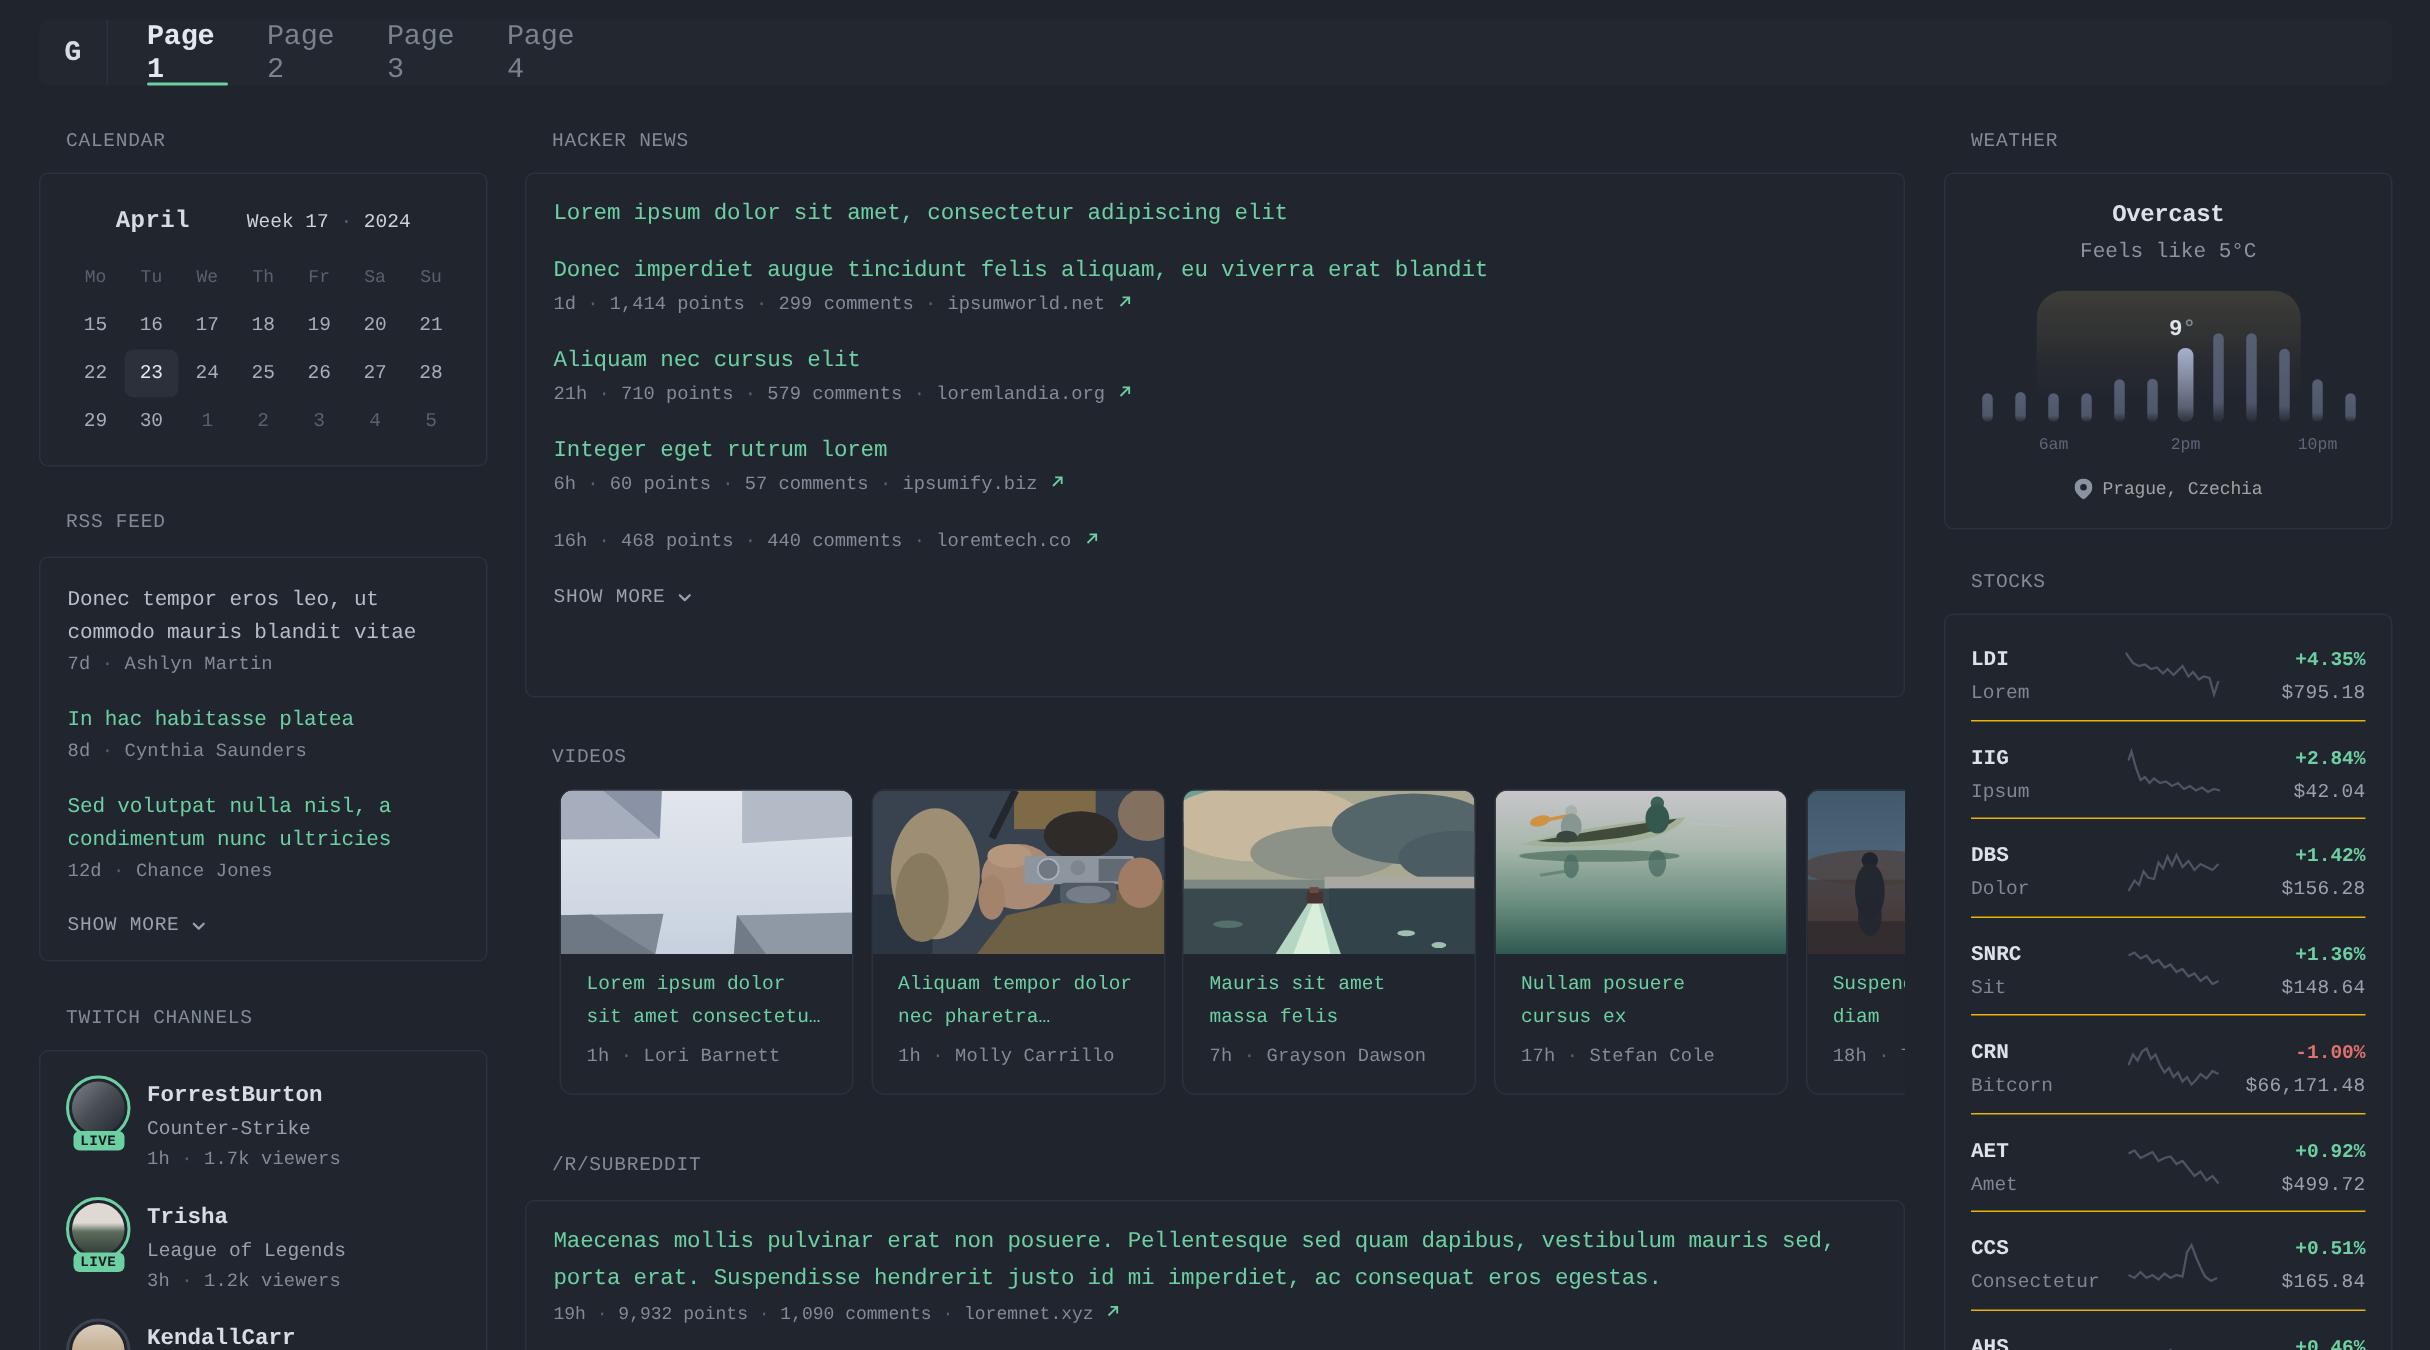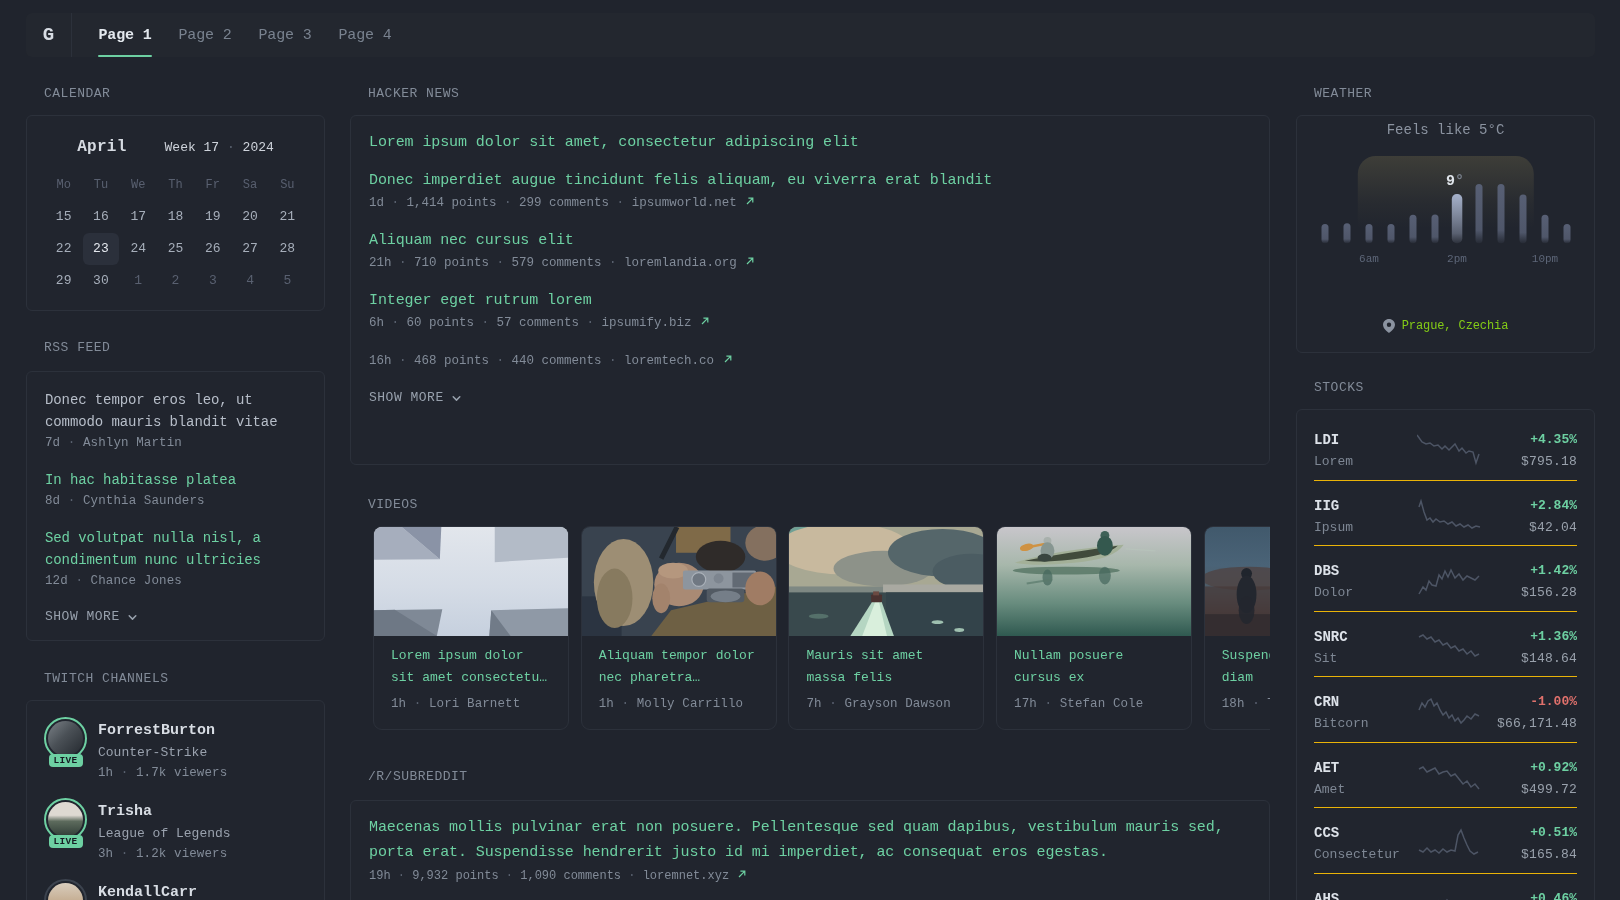--- a/index.html
+++ b/index.html
@@ -5,21 +5,21 @@
 *{margin:0;padding:0;box-sizing:border-box;}
 html,body{width:1620px;height:900px;overflow:hidden;}
 body{background:#20242d;font-family:"Liberation Mono",monospace;position:relative;-webkit-font-smoothing:antialiased;}
 .label{font-size:13px;letter-spacing:0.5px;color:#828b98;line-height:20px;font-weight:500;}
 .card{background:#21252e;border:1px solid #2c313b;border-radius:6px;}
 .dot{color:#5a6270;font-style:normal;}
 
 nav{position:absolute;left:26px;top:13px;width:1569px;height:44px;background:#23272f;border-radius:6px;display:flex;align-items:stretch;}
 .logo{width:46px;border-right:1px solid #2c313b;display:flex;align-items:center;justify-content:center;color:#d8dde4;font-weight:700;font-size:19px;}
 .tabs{display:flex;align-items:stretch;padding-left:26px;gap:26px;}
-.tab{width:54px;display:flex;align-items:center;justify-content:center;font-size:15px;letter-spacing:-0.18px;color:#79828f;font-weight:500;position:relative;}
+.tab{width:54px;display:flex;align-items:center;justify-content:center;font-size:19px;letter-spacing:-0.18px;color:#79828f;font-weight:500;position:relative;}
 .tab.act{color:#e3e8ee;font-weight:700;}
 .tab.act::after{content:"";position:absolute;bottom:0;left:0;width:54px;height:2.5px;border-radius:2px;background:#6dd0a2;}
 
 .col{position:absolute;top:0;}
 #left{left:26px;width:299px;}
 #mid{left:350px;width:920px;}
 #right{left:1296px;width:299px;}
 
 .cal-head{display:flex;justify-content:center;align-items:baseline;padding:21px 18px 0;gap:38px;}
 .cal-month{font-size:16px;font-weight:700;letter-spacing:0.27px;color:#d6dbe2;line-height:20px;}
@@ -54,21 +54,21 @@
 .vcard{width:196px;flex:none;background:#21252e;border:1px solid #2c313b;border-radius:9px;overflow:hidden;}
 .vcard svg{display:block;}
 .vt{font-size:13px;line-height:21.6px;color:#6dd0a2;font-weight:500;margin:9px 17px 0;}
 .vm{font-size:12.5px;letter-spacing:0.1px;color:#828b98;line-height:20px;margin:6px 17px 0;}
 
 .st{font-size:15px;letter-spacing:-0.1px;line-height:25px;color:#6dd0a2;font-weight:500;}
 .sm{font-size:12px;line-height:22px;color:#828b98;}
 
 .wt{text-align:center;margin-top:16px;font-size:16px;font-weight:700;letter-spacing:-0.27px;line-height:22px;color:#dce1e8;}
 .wf{text-align:center;margin-top:3px;font-size:14px;line-height:22px;color:#8b93a0;}
-.wloc{position:absolute;left:0;right:0;top:200px;display:flex;align-items:center;justify-content:center;gap:7px;font-size:12px;letter-spacing:-0.1px;color:#84cc16;line-height:20px;}
+.wloc{position:absolute;left:0;right:0;top:200px;display:flex;align-items:center;justify-content:center;gap:7px;font-size:12px;letter-spacing:-0.1px;color:#a3a3a3;line-height:20px;}
 
 .stocks{padding:5px 17px 0;}
 .srow{height:65.5px;display:flex;align-items:flex-start;padding-top:14px;border-bottom:1px solid #eab308;position:relative;}
 .srow:last-child{border-bottom:none;}
 .tk{font-size:14px;font-weight:700;color:#dde2e9;line-height:22px;}
 .nm{font-size:13px;color:#7e8794;line-height:22px;}
 .spark{position:absolute;left:103px;top:17px;}
 .sr{margin-left:auto;text-align:right;}
 .pc{font-size:13px;font-weight:700;color:#6dd0a2;line-height:22px;}
 .pc.neg{color:#e0716c;}
@@ -354,20 +354,21 @@
     <div class="st">Maecenas mollis pulvinar erat non posuere. Pellentesque sed quam dapibus, vestibulum mauris sed,<br>porta erat. Suspendisse hendrerit justo id mi imperdiet, ac consequat eros egestas.</div>
     <div class="sm">19h <span class="dot">·</span> 9,932 points <span class="dot">·</span> 1,090 comments <span class="dot">·</span> loremnet.xyz <svg width="10" height="10" viewBox="0 0 10 10" fill="none" style="margin-left:1px">
           <path d="M2 8 L7.6 2.4 M3.4 2.2 H7.8 V6.6" stroke="#6dd0a2" stroke-width="1.2"></path>
         </svg></div>
   </div>
 </div>
 
 <div class="col" id="right">
   <div class="label" style="margin:84px 0 0 18px">WEATHER</div>
   <div class="card" style="margin-top:11px;height:238px;position:relative;">
+    <div class="wt">Overcast</div>
     <div class="wf">Feels like 5°C</div>
     <svg width="299" height="115" viewBox="0 0 299 115" style="display:block;margin-top:12px;">
       <defs>
         <linearGradient id="dayg" x1="0" y1="0" x2="0" y2="1">
           <stop offset="0" stop-color="#b0a060" stop-opacity="0.20"></stop>
           <stop offset="0.55" stop-color="#b0a060" stop-opacity="0.05"></stop>
           <stop offset="0.85" stop-color="#b0a060" stop-opacity="0"></stop>
         </linearGradient>
         <linearGradient id="barg" x1="0" y1="0" x2="0" y2="1">
           <stop offset="0" stop-color="#575f74"></stop>

